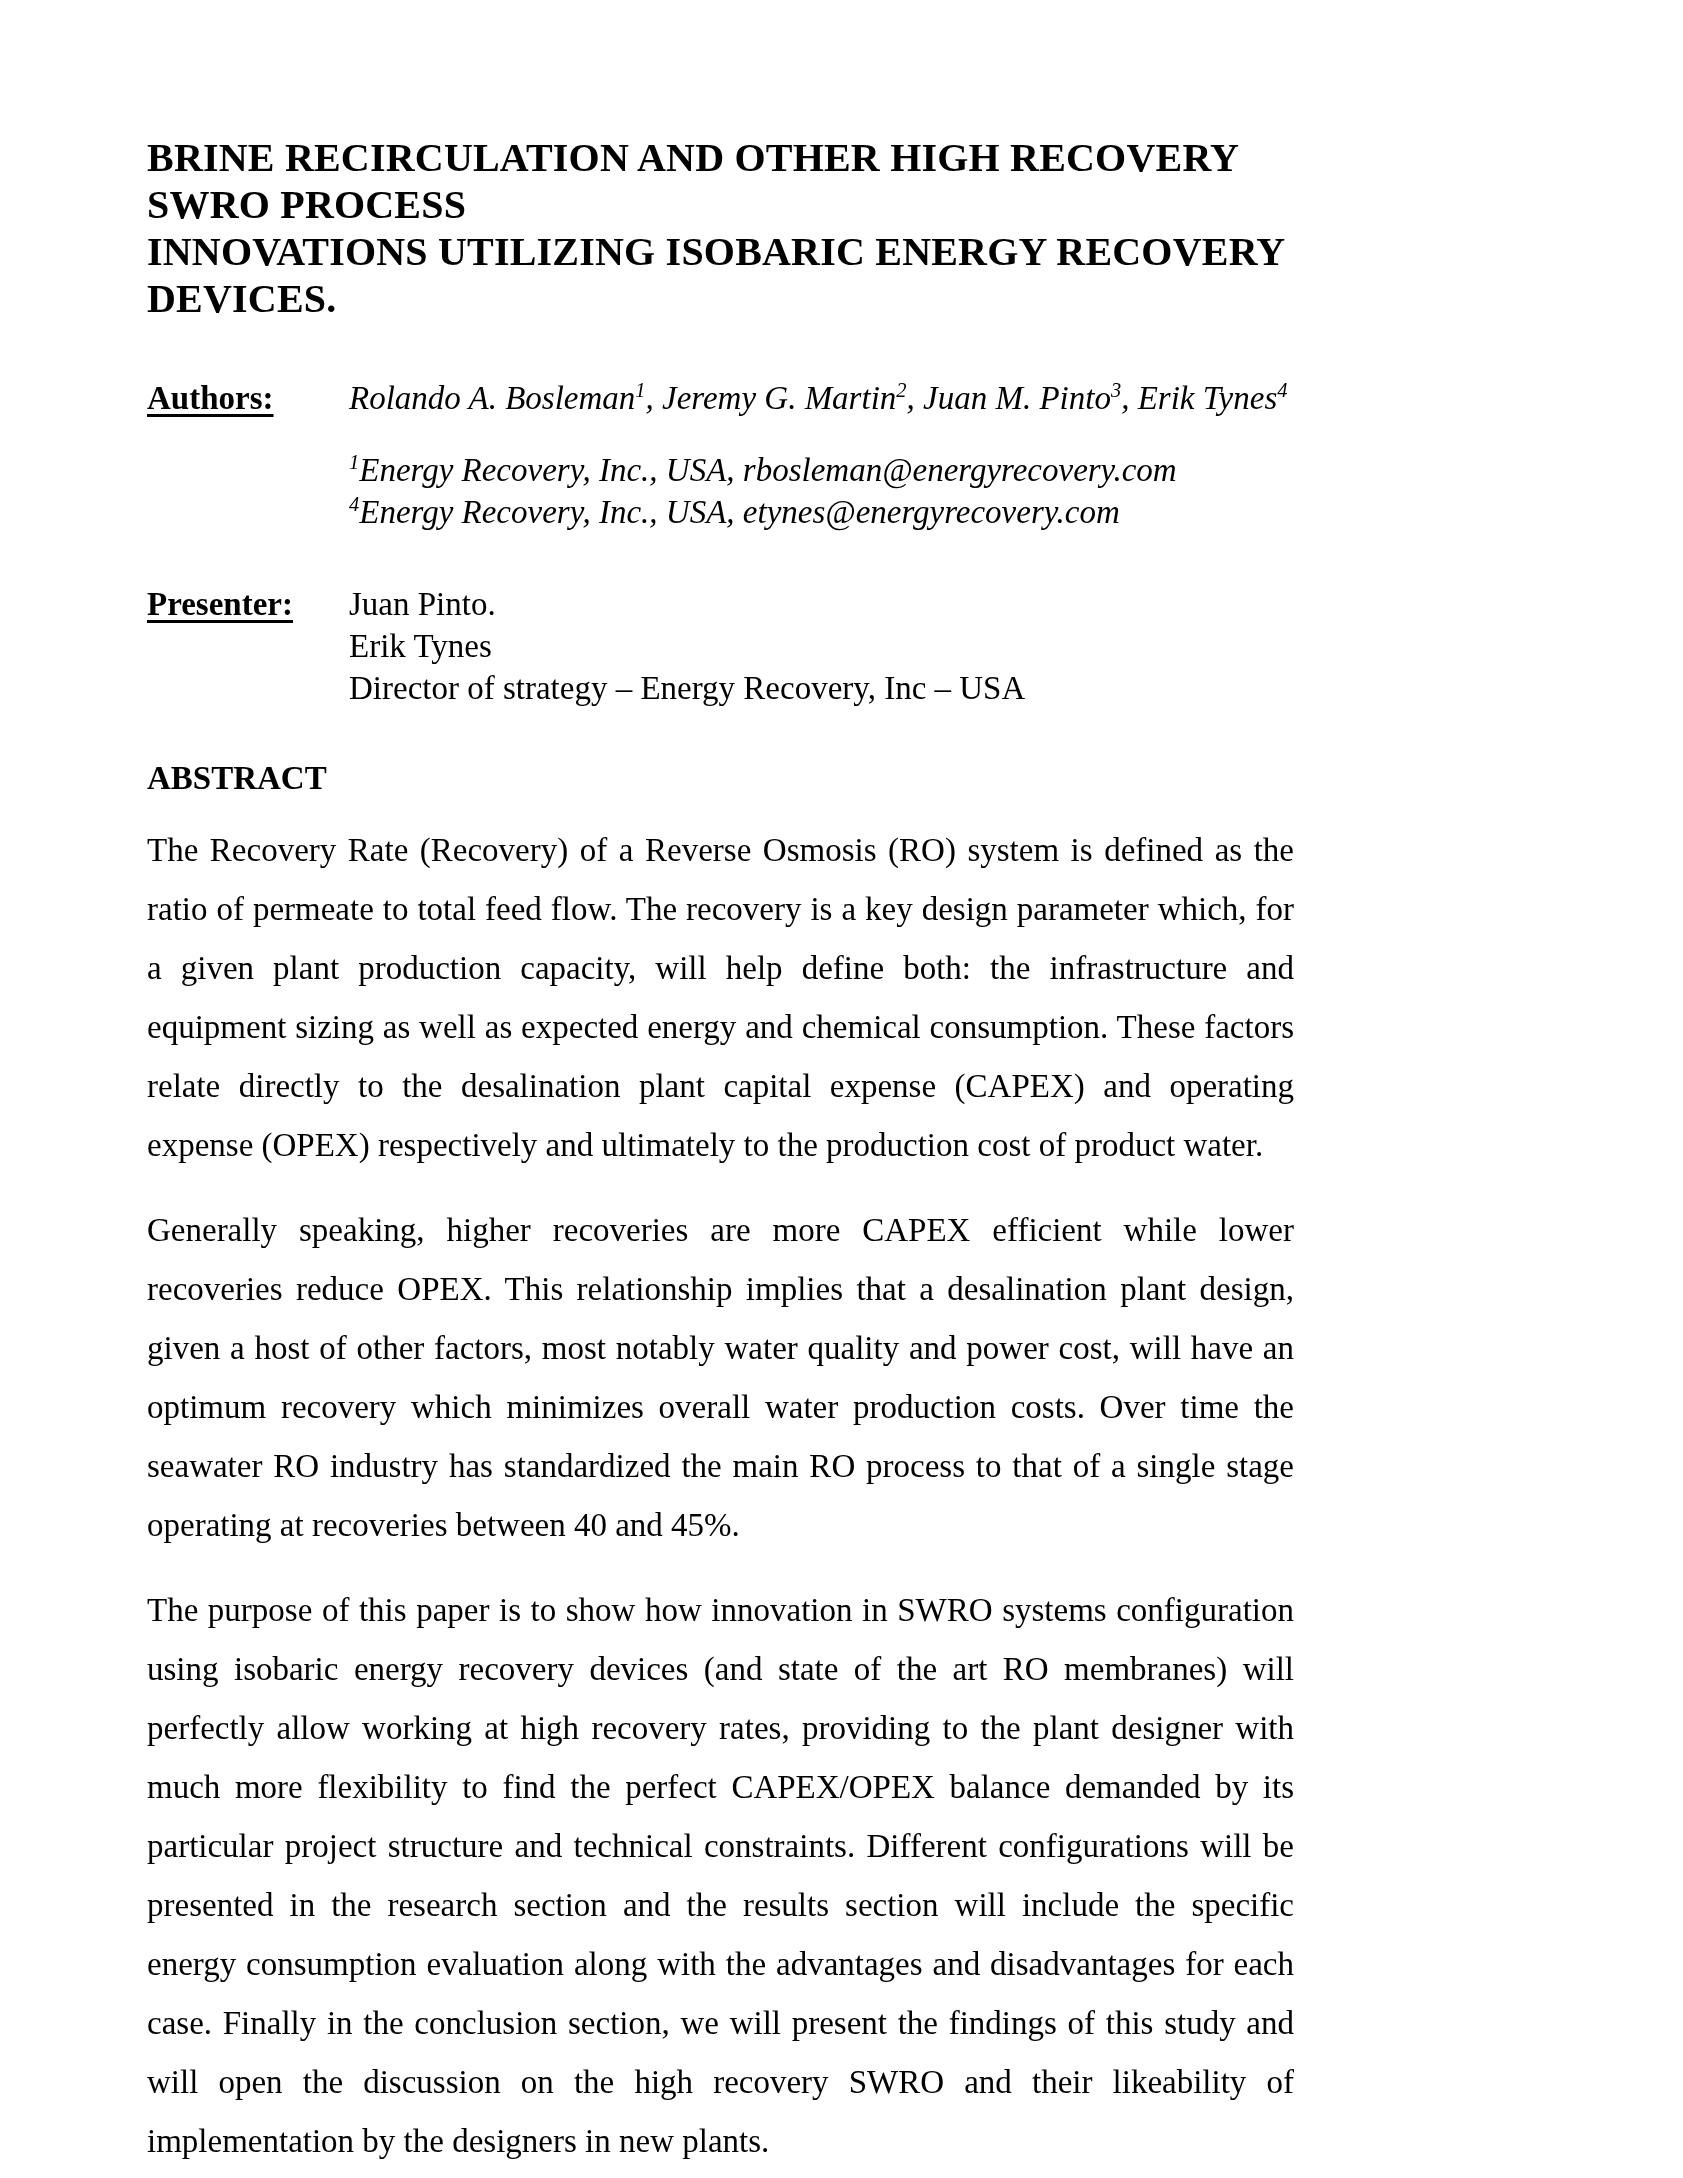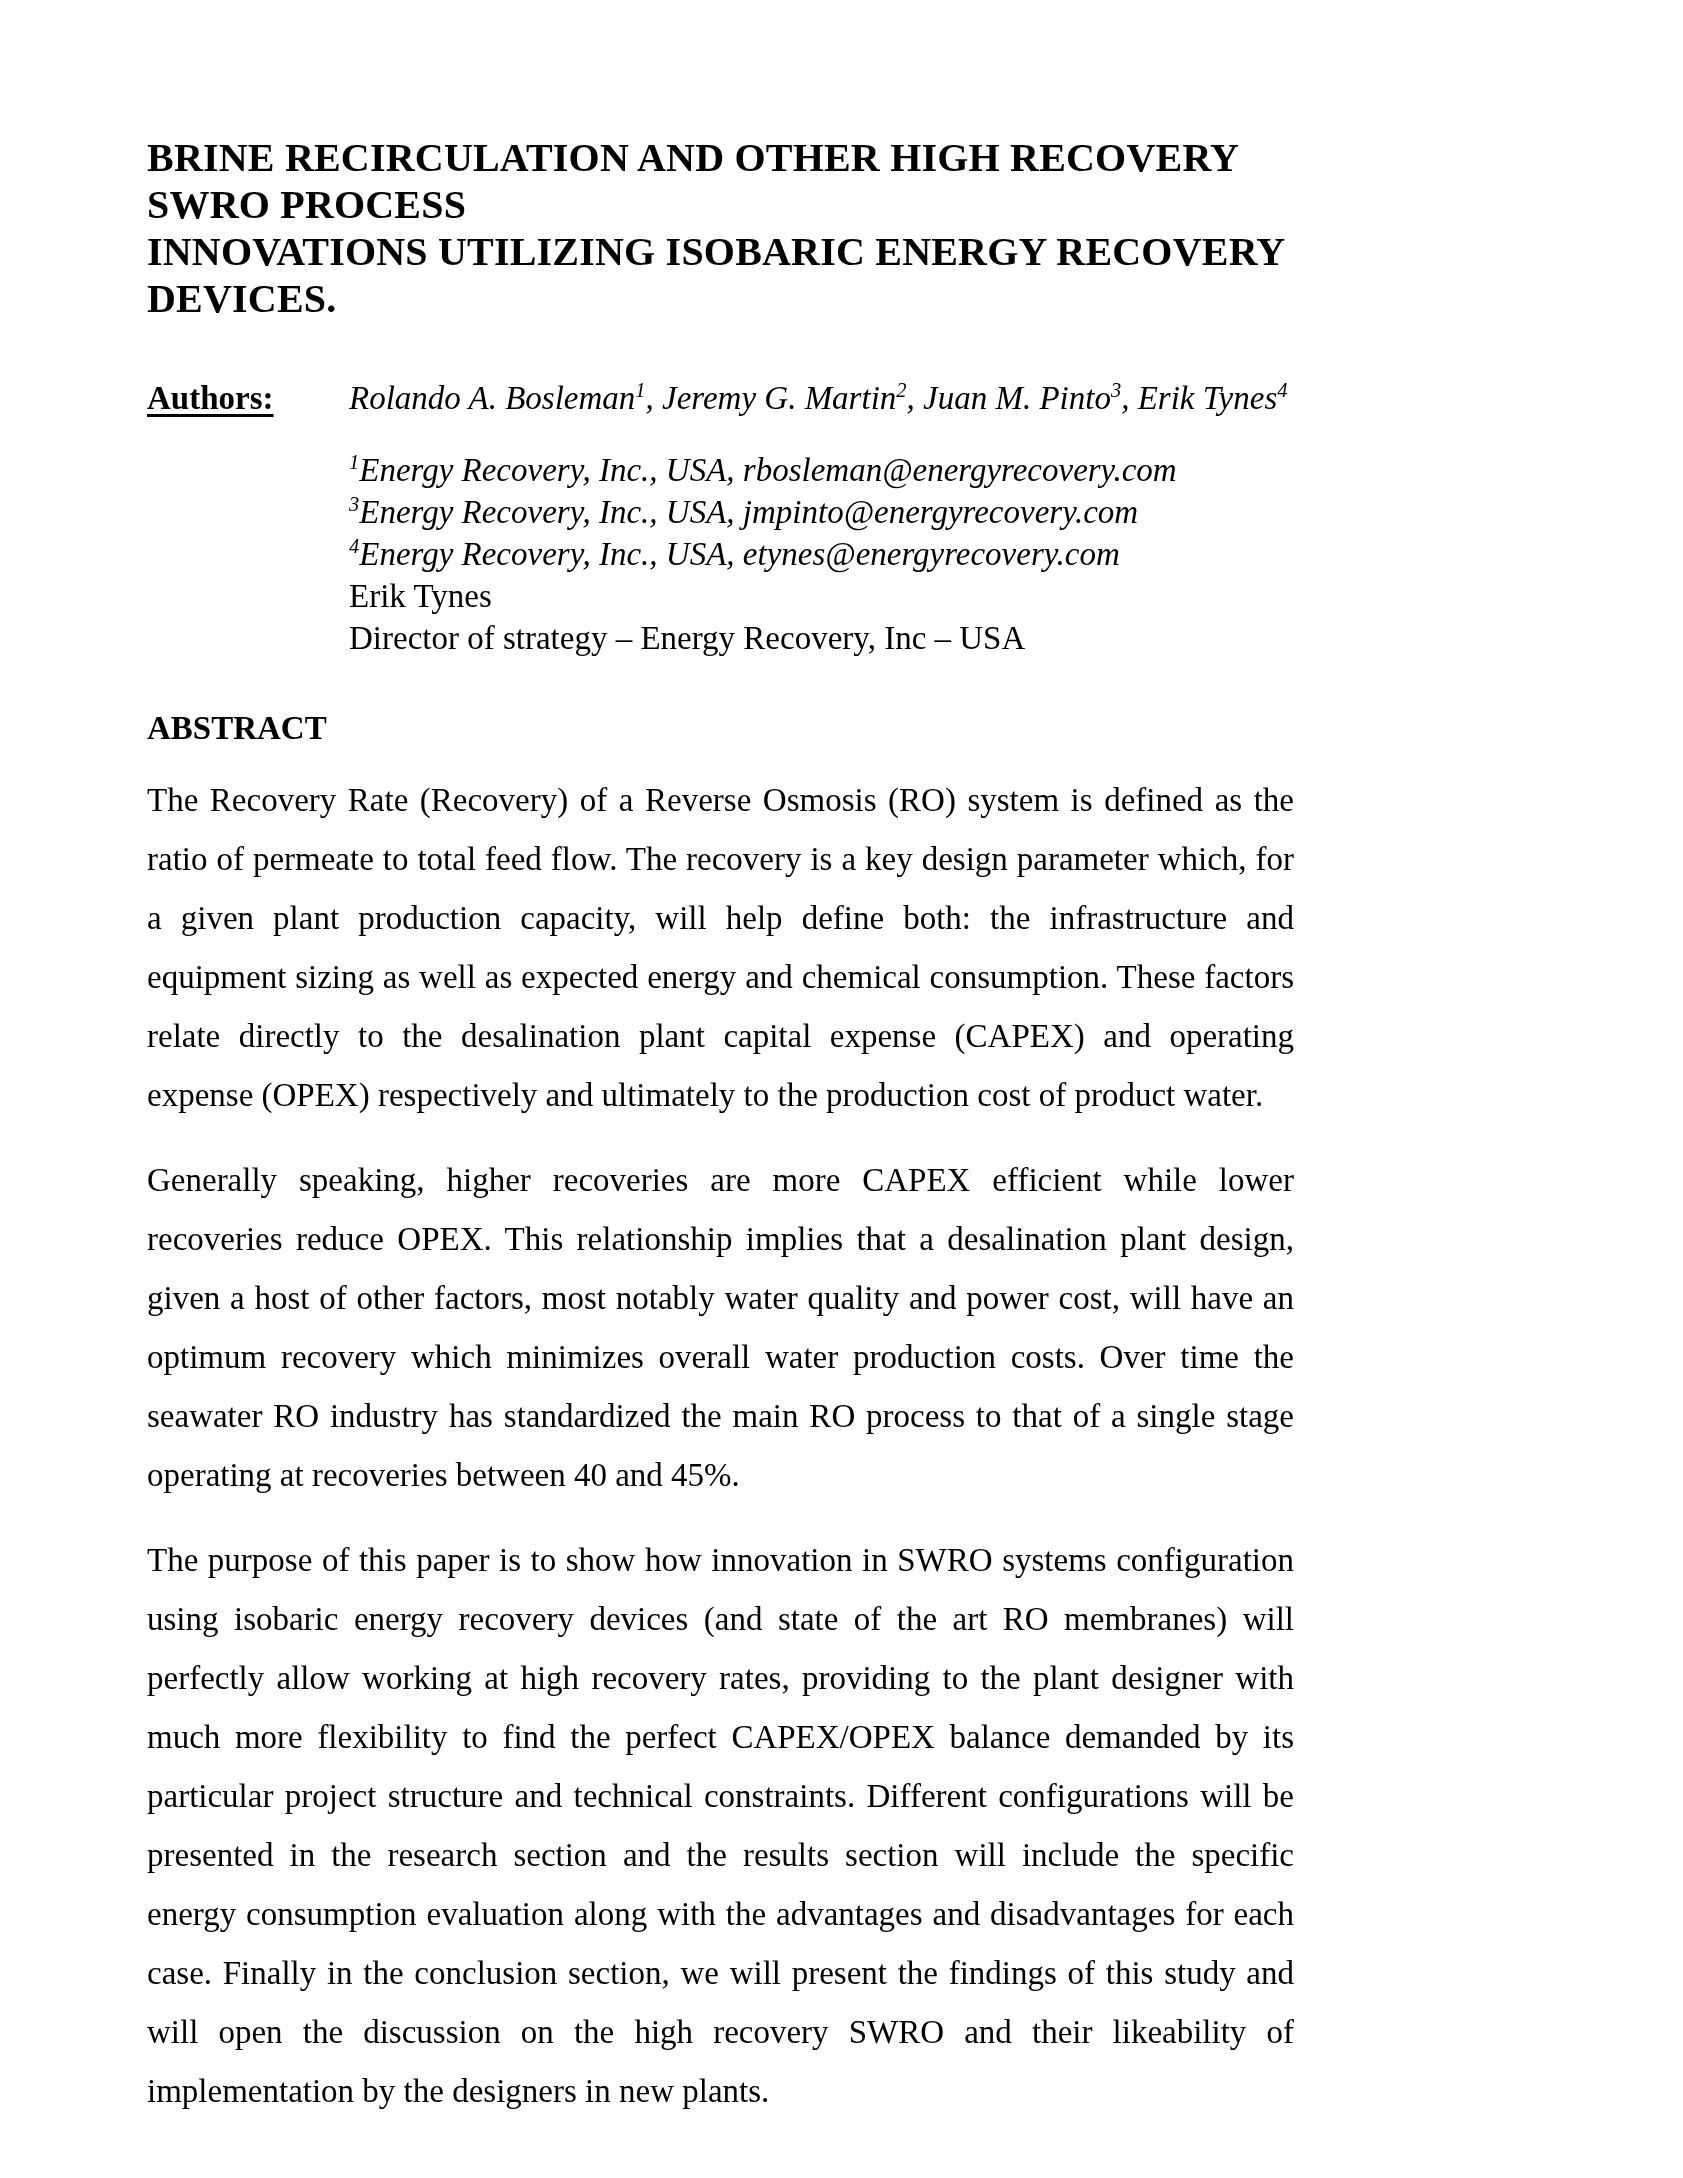--- a/index.html
+++ b/index.html
@@ -102,24 +102,27 @@
     <div>INNOVATIONS UTILIZING ISOBARIC ENERGY RECOVERY DEVICES.</div>
   </div>
 
   <div class="row authors-row">
     <div class="label-col">Authors:</div>
     <div class="value-col italic"><span>Rolando A. Bosleman</span><sup>1</sup><span>, Jeremy G. Martin</span><sup>2</sup><span>, Juan  M. Pinto</span><sup>3</sup><span>, Erik  Tynes</span><sup>4</sup></div>
   </div>
 
   <div class="affiliations">
     <div class="affil-line"><sup>1</sup><span>Energy Recovery, Inc., USA,</span> <span>rbosleman@energyrecovery.com</span></div>
-    <div class="affil-line"><sup>3</sup><span>Energy Recovery, Inc., USA,</span> <span>jmpinto@energyrecovery.com</span></div>
     <div class="affil-line"><sup>4</sup><span>Energy Recovery, Inc., USA,</span> <span>etynes@energyrecovery.com</span></div>
   </div>
 
+  <div class="row presenter-row">
+    <div class="label-col">Presenter:</div>
+    <div class="value-col">Juan Pinto.</div>
+  </div>
   <div class="presenter-line">Erik Tynes</div>
   <div class="presenter-line">Director of strategy – Energy Recovery, Inc – USA</div>
 
   <div>
     <span class="abstract-heading">ABSTRACT</span>
   </div>
 
   <p class="para">The Recovery Rate (Recovery) of a Reverse Osmosis (RO) system is defined as the ratio of permeate to total feed flow. The recovery is a key design parameter which, for a given plant production capacity, will help define both: the infrastructure and equipment sizing as well as expected energy and chemical consumption. These factors relate directly to the desalination plant capital expense (CAPEX) and operating expense (OPEX) respectively and ultimately to the production cost of product water.</p>
   <p class="para">Generally speaking, higher recoveries are more CAPEX efficient while lower recoveries reduce OPEX. This relationship implies that a desalination plant design, given a host of other factors, most notably water quality and power cost, will have an optimum recovery which minimizes overall water production costs. Over time the seawater RO industry has standardized the main RO process to that of a single stage operating at recoveries between 40 and 45%.</p>
   <p class="para">The purpose of this paper is to show how innovation in SWRO systems configuration using isobaric energy recovery devices (and state of the art RO membranes) will perfectly allow working at high recovery rates, providing to the plant designer with much more flexibility to find the perfect CAPEX/OPEX balance demanded by its particular project structure and technical constraints. Different configurations will be presented in the research section and the results section will include the specific energy consumption evaluation along with the advantages and disadvantages for each case. Finally in the conclusion section, we will present the findings of this study and will open the discussion on the high recovery SWRO and their likeability of implementation by the designers in new plants.</p>

